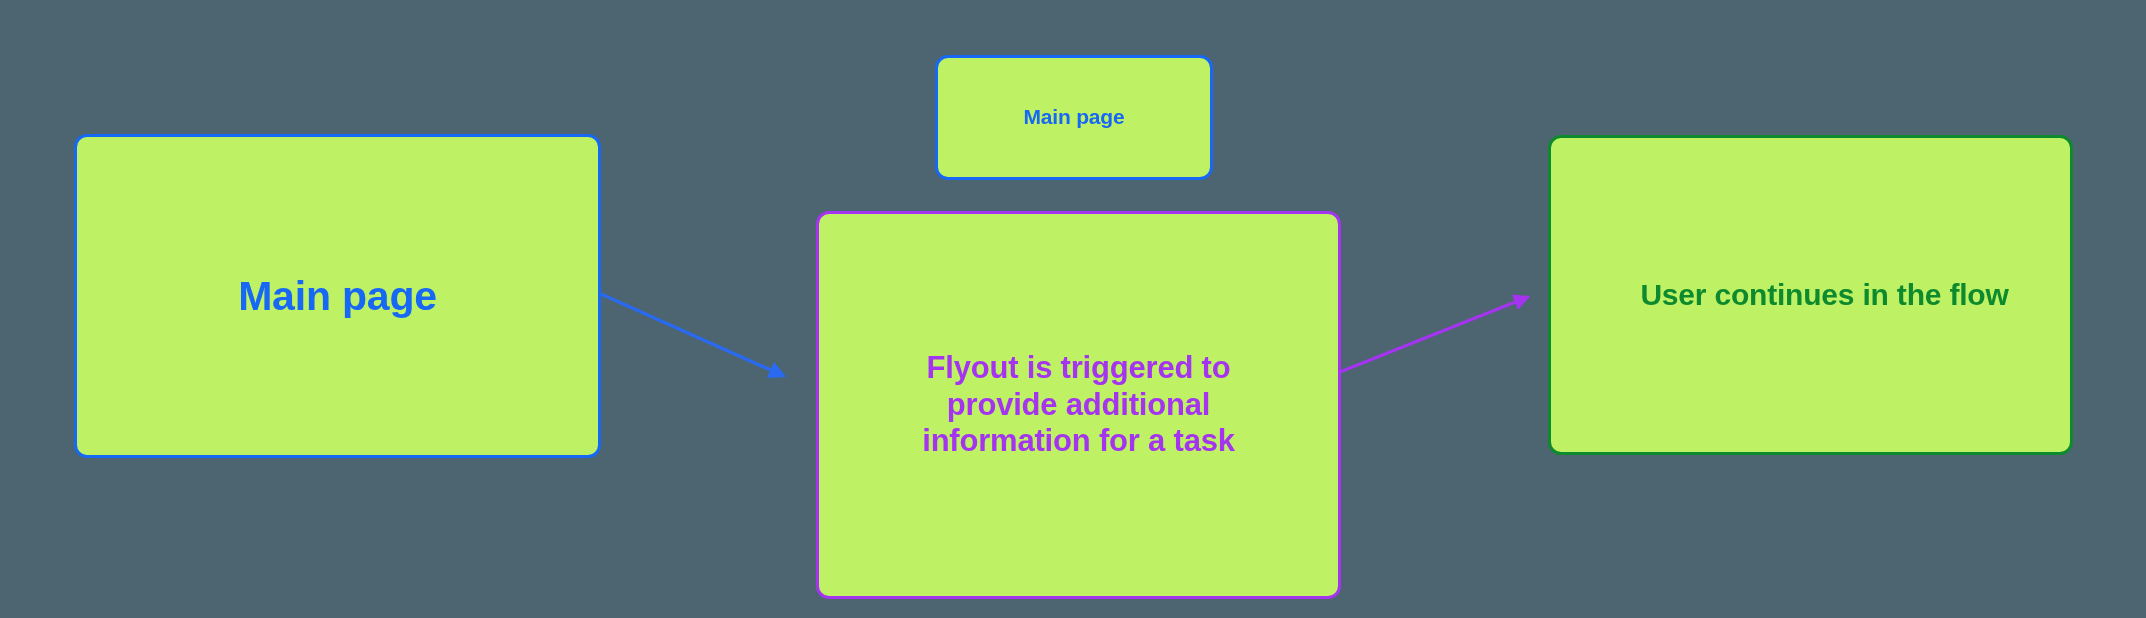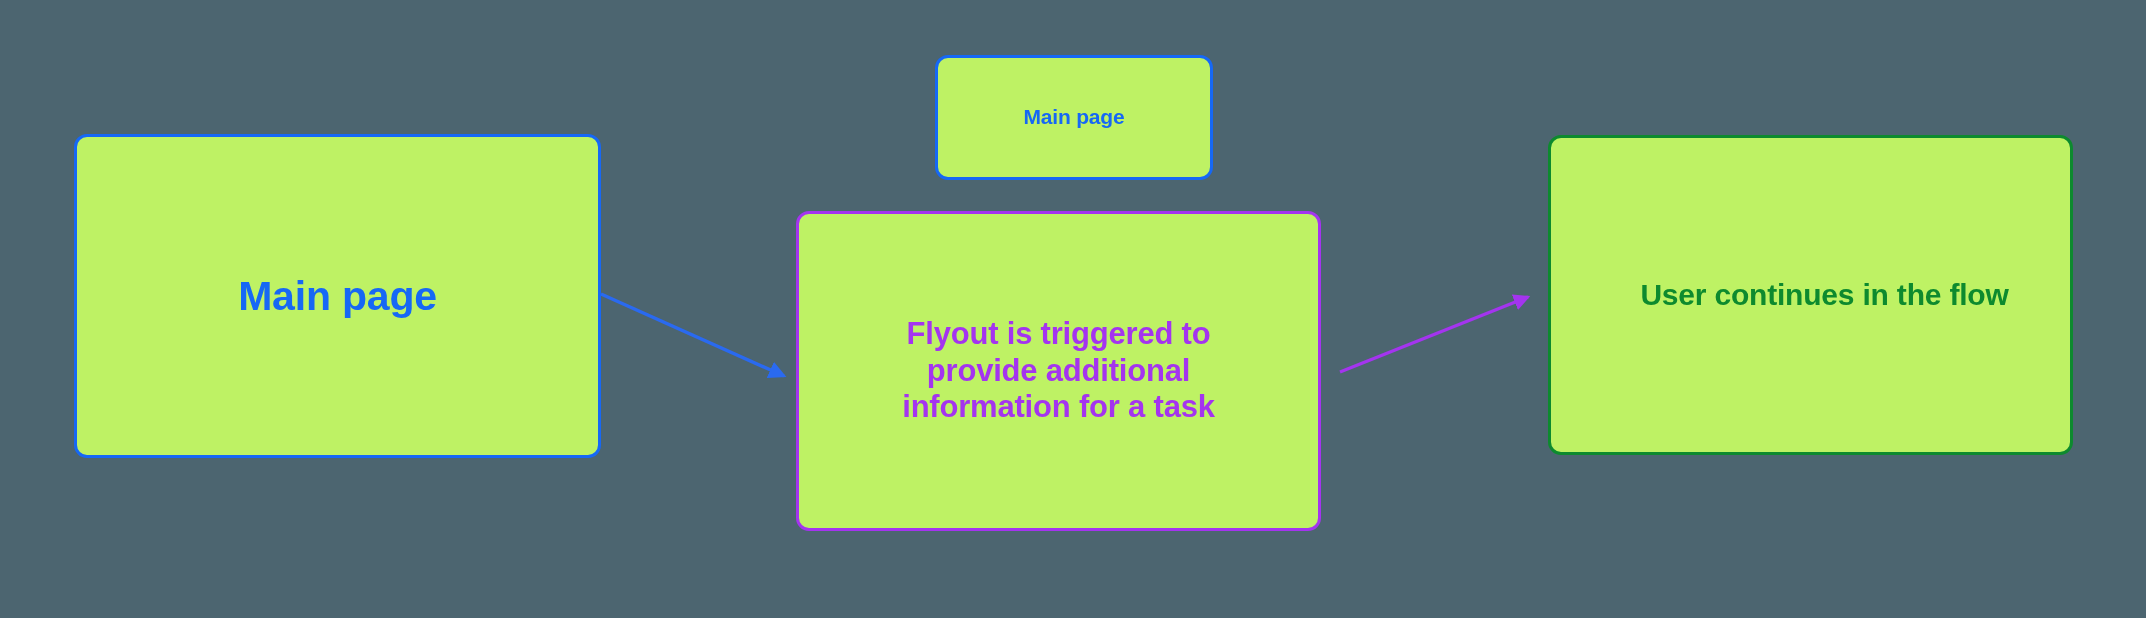--- a/index.html
+++ b/index.html
@@ -57,24 +57,24 @@
     height: 125px;
     border-color: #1668F5;
   }
   #node-main-page-small .node-label {
     color: #1668F5;
     font-size: 21px;
   }
 
   
   #node-flyout {
-    left: 796px;
+    left: 816px;
     top: 211px;
     width: 525px;
-    height: 320px;
+    height: 388px;
     border-color: #A434EF;
   }
   #node-flyout .node-label {
     color: #A434EF;
     font-size: 31px;
     max-width: 400px;
   }
 
   
   #node-user-continues {

